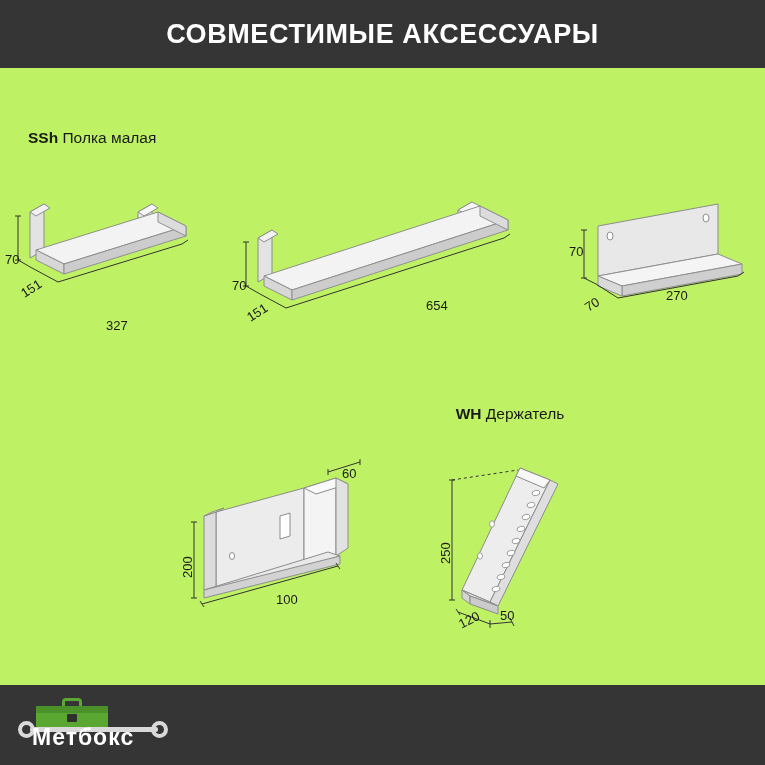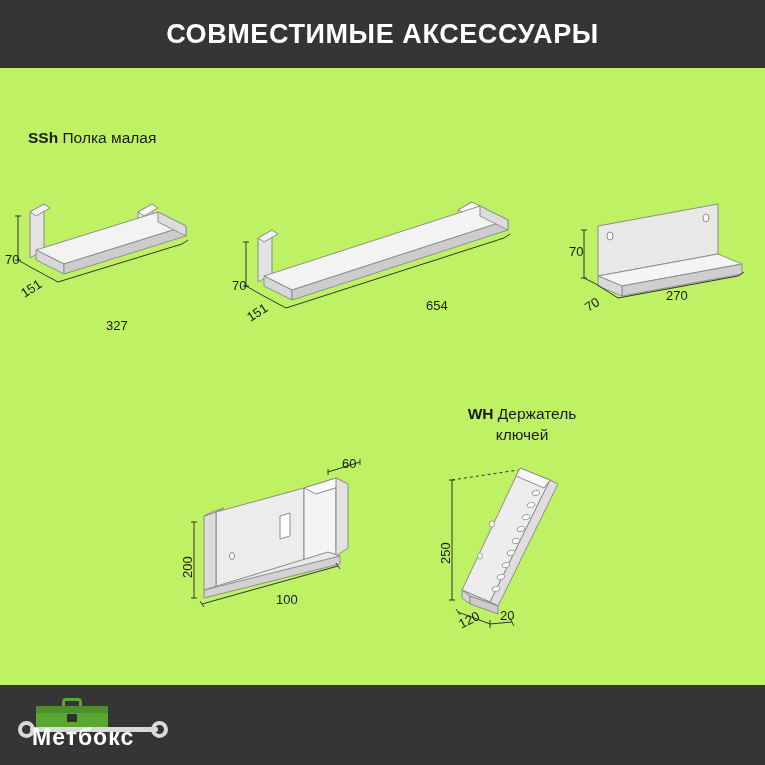--- a/index.html
+++ b/index.html
@@ -313,30 +313,29 @@
       <line x1="184" y1="7" x2="184" y2="13" stroke="#333" stroke-width="1"></line>
 
       <line x1="18" y1="70" x2="18" y2="146" stroke="#333" stroke-width="1"></line>
       <line x1="15" y1="70" x2="21" y2="70" stroke="#333" stroke-width="1"></line>
       <line x1="15" y1="146" x2="21" y2="146" stroke="#333" stroke-width="1"></line>
 
       <line x1="26" y1="152" x2="162" y2="114" stroke="#333" stroke-width="1"></line>
       <line x1="24" y1="149" x2="28" y2="155" stroke="#333" stroke-width="1"></line>
       <line x1="160" y1="111" x2="164" y2="117" stroke="#333" stroke-width="1"></line>
     </svg>
-    <div class="dim" style="left:166px; top:4px;">60</div>
+    <div class="dim" style="left:166px; top:14px;">60</div>
     <div class="dim dim-rot-90" style="left:4px; top:126px;">200</div>
     <div class="dim" style="left:100px; top:140px;">100</div>
   </div>
 
-  <div class="item title-center" style="left:432px; top:404px; width:180px;">
+  <div class="item title-center" style="left:420px; top:404px; width:180px;">
     <div class="item-title">
       <span class="code">WH</span>
       <span>Держатель</span>
-      <div>ключей</div>
     </div>
   </div>
   <div class="item-figure" style="left:434px; top:452px; width:170px; height:180px;">
     <svg width="170" height="180" viewBox="0 0 170 180">
 
       <polygon points="86,16 116,28 56,150 28,138" fill="#ededed" stroke="#8c8c8c" stroke-width="1"></polygon>
 
       <polygon points="86,16 116,28 110,36 82,24" fill="#f8f8f8" stroke="#8c8c8c" stroke-width="1"></polygon>
 
       <polygon points="116,28 124,32 64,154 56,150" fill="#dedede" stroke="#8c8c8c" stroke-width="1"></polygon>
@@ -366,21 +365,21 @@
       <line x1="18" y1="28" x2="84" y2="18" stroke="#333" stroke-width="1" stroke-dasharray="3 3"></line>
 
       <line x1="24" y1="160" x2="56" y2="172" stroke="#333" stroke-width="1"></line>
       <line x1="56" y1="172" x2="78" y2="170" stroke="#333" stroke-width="1"></line>
       <line x1="22" y1="157" x2="26" y2="163" stroke="#333" stroke-width="1"></line>
       <line x1="56" y1="168" x2="56" y2="176" stroke="#333" stroke-width="1"></line>
       <line x1="76" y1="166" x2="80" y2="174" stroke="#333" stroke-width="1"></line>
     </svg>
     <div class="dim dim-rot-90" style="left:4px; top:112px;">250</div>
     <div class="dim dim-rot-d" style="left:22px; top:166px;">120</div>
-    <div class="dim" style="left:66px; top:156px;">20</div>
+    <div class="dim" style="left:66px; top:156px;">50</div>
   </div>
 
   <div class="footer">
     <div class="logo">
       <div class="logo-toolbox">
         <div class="box-handle"></div>
         <div class="box-body"></div>
         <div class="box-lid"></div>
         <div class="box-latch"></div>
       </div>

